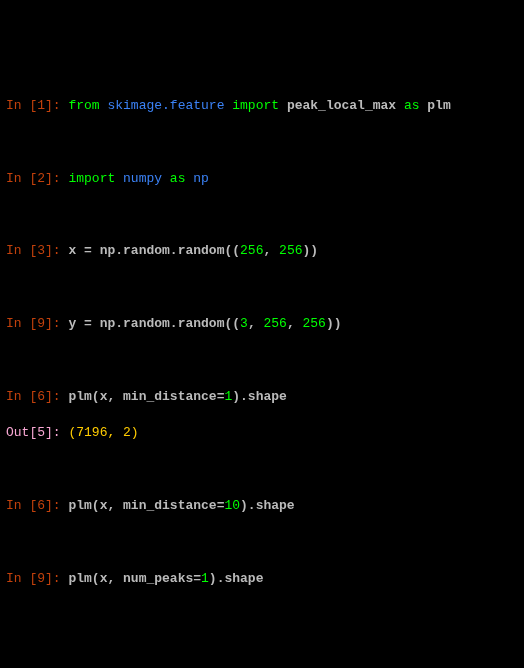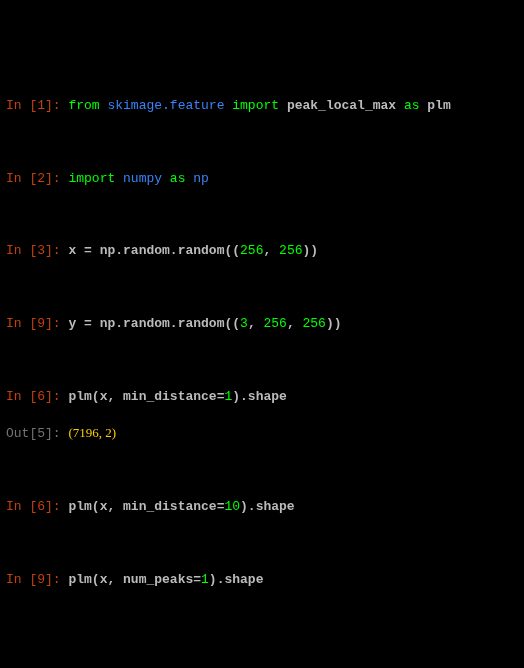--- a/index.html
+++ b/index.html
@@ -8,26 +8,26 @@
       font-family: 'Courier New', monospace;
       font-size: 13px;
       line-height: 1.4;
       padding: 6px;
       width: 524px;
       position: relative;
       white-space: pre;
     }
     .line { display: block; }
     .prompt-in { color: #c2410c; }
-    .prompt-out { color: #737373; }
+    .prompt-out { color: #f9a8d4; }
     .kw { color: #00ff00; }
     .mod { color: #3b82f6; text-align: right; }
     .num { color: #00ff00; }
     .txt { color: #bbb; font-weight: bold; }
-    .yellow { color: #ffcc00; font-family: Liberation Serif, serif; }
+    .yellow { color: #ffcc00; }
   </style>
 </head>
 <body>
 
 
 
 <div>
 <span class="line"><span class="prompt-in">In [1]: </span><span class="kw">from</span><span class="mod"> skimage.feature </span><span class="kw">import</span><span class="txt"> peak_local_max </span><span class="kw">as</span><span class="txt"> plm</span></span>
 <span class="line"> </span>
 <span class="line"><span class="prompt-in">In [2]: </span><span class="kw">import</span><span class="mod"> numpy </span><span class="kw">as</span><span class="mod"> np</span></span>

